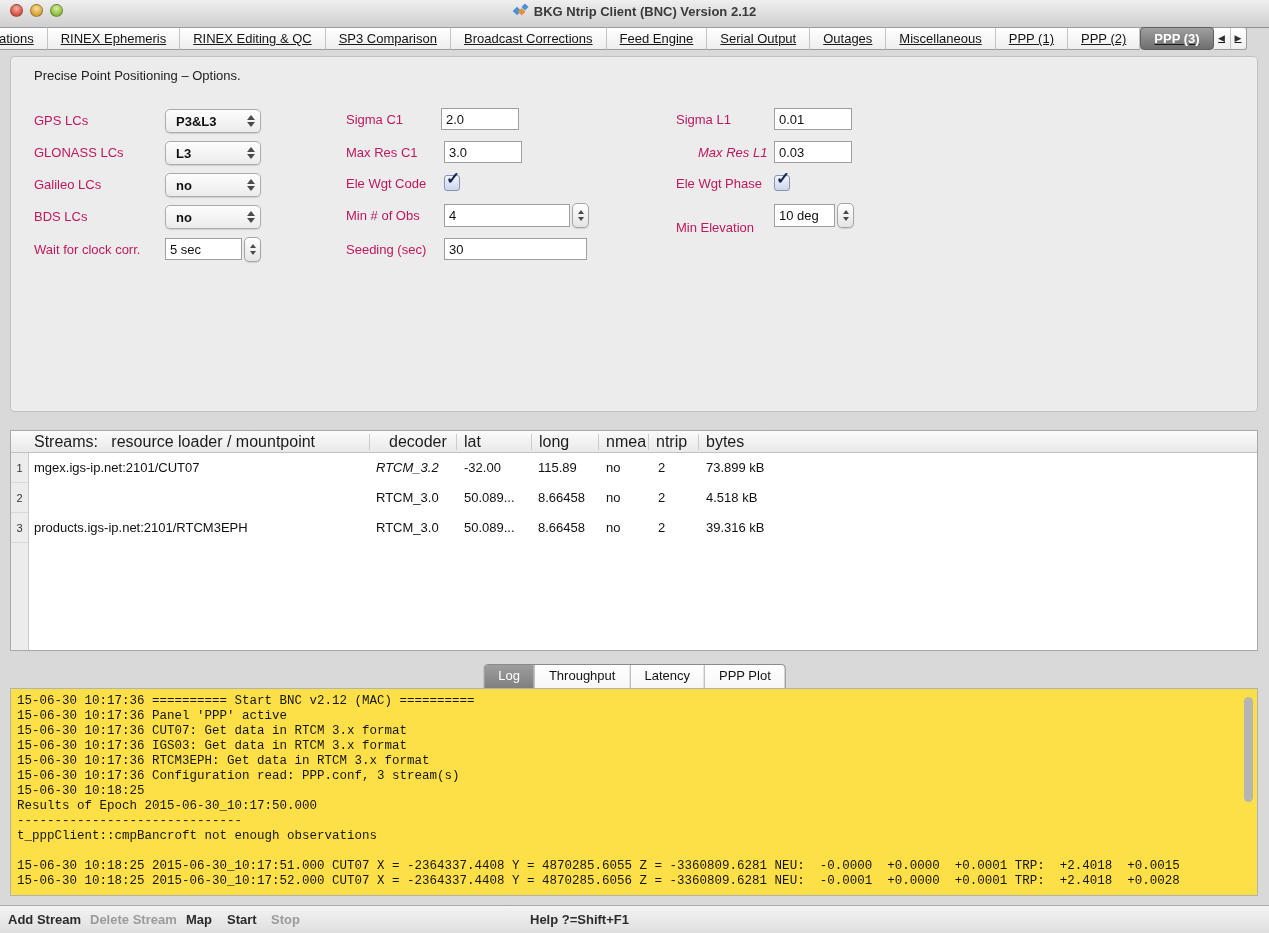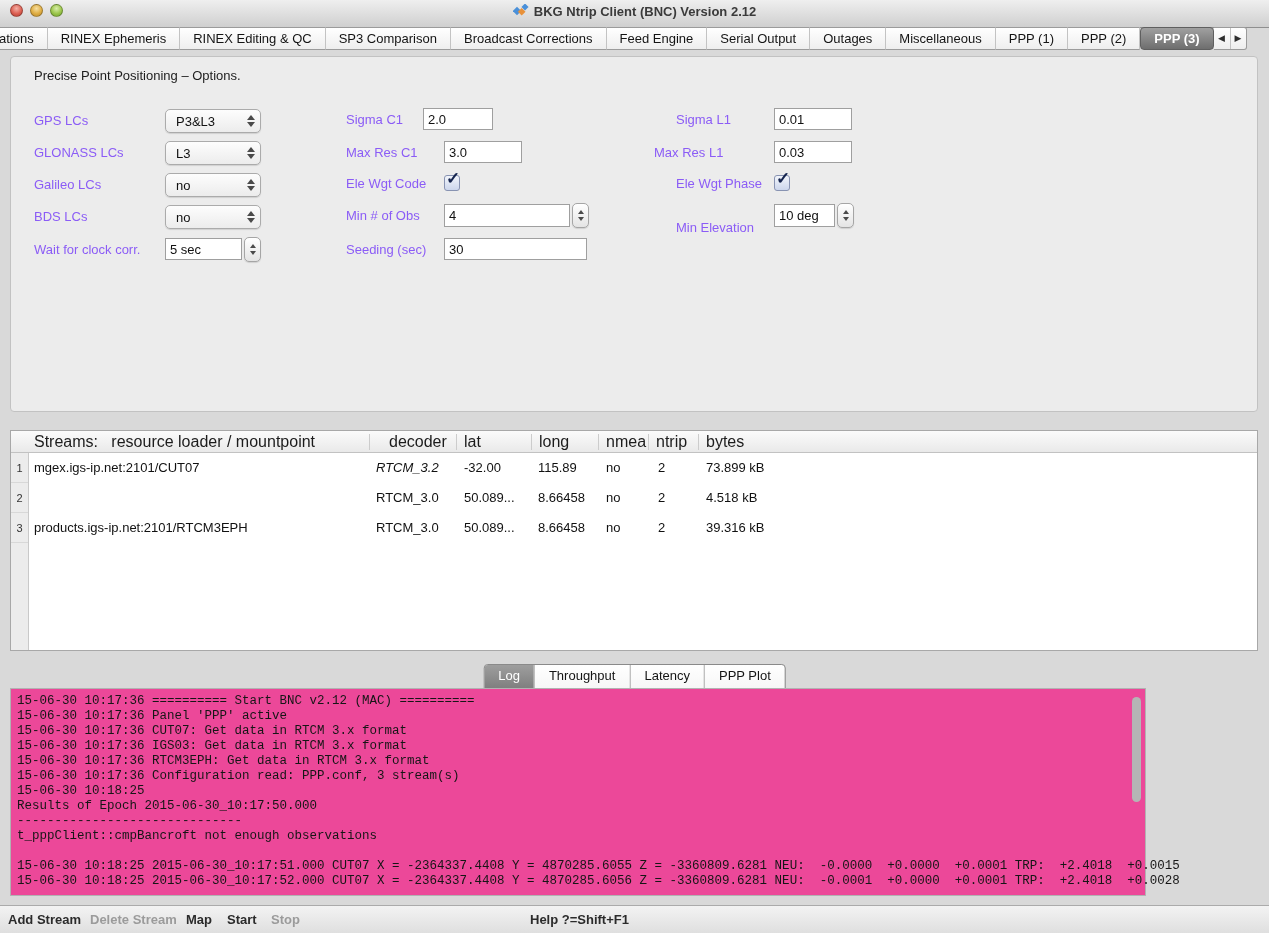--- a/index.html
+++ b/index.html
@@ -25,21 +25,21 @@
   .light.green  { background:radial-gradient(circle at 50% 32%, #d8eda9, #9cc64c 55%, #6f9e2b); }
   .title-wrap {
     position:absolute; top:0; left:0; width:100%; height:22px;
     display:flex; align-items:center; justify-content:center; gap:5px;
   }
   .title-text { font-size:13px; font-weight:bold; color:#3a3a3a; }
 
   
   .tabbar {
     position:absolute; top:27px; left:0; width:1023px; height:23px;
-    display:flex; align-items:stretch;
+    display:flex; align-items:stretch;text-decoration:underline;
   }
   .tab {
     background:linear-gradient(#ffffff,#eeeeee);
     border-top:1px solid #9b9b9b; border-bottom:1px solid #9b9b9b;
     border-right:1px solid #c3c3c3;
     padding:0 13px; line-height:21px; font-size:13px; color:#141414;
     white-space:nowrap;
   }
   .tab.first { margin-left:-14px; }
   .tab.selected {
@@ -54,30 +54,30 @@
   }
   .tab-arrow { width:16px; line-height:21px; text-align:center; font-size:9px; color:#2e2e2e; }
   .tab-arrow + .tab-arrow { border-left:1px solid #c3c3c3; }
 
   
   .panel {
     position:absolute; left:10px; top:56px; width:1248px; height:356px;
     background:#ececec; border:1px solid #c2c2c2; border-radius:4px;
   }
   .panel-heading { position:absolute; left:23px; top:11px; font-size:13px; color:#1c1c1c; }
-  .flabel { position:absolute; font-size:13px; line-height:24px; color:#8b5cf6; white-space:nowrap; }
+  .flabel { position:absolute; font-size:13px; line-height:24px; color:#be185d; white-space:nowrap; }
 
   .popup {
     position:absolute; width:96px; height:24px;
     background:linear-gradient(#fdfdfd,#ececec);
     border:1px solid #ababab; border-radius:5px;
     box-shadow:0 1px 1px rgba(0,0,0,.12);
     display:flex; align-items:center;
   }
-  .popup .popup-label { flex:1; padding-left:10px; font-size:13px; font-weight:normal; color:#111; }
+  .popup .popup-label { flex:1; padding-left:10px; font-size:13px; font-weight:bold; color:#111; }
   .arrows { width:16px; display:flex; flex-direction:column; align-items:center; gap:2px; padding-right:2px; }
   .tri-up    { width:0; height:0; border-left:4px solid transparent; border-right:4px solid transparent; border-bottom:5px solid #4a4a4a; }
   .tri-down  { width:0; height:0; border-left:4px solid transparent; border-right:4px solid transparent; border-top:5px solid #4a4a4a; }
 
   .tfield {
     position:absolute; height:22px; border:1px solid #9f9f9f; background:#ffffff;
     font-family:"Liberation Sans", sans-serif; font-size:13px; padding:0 4px; color:#111;
   }
   .stepper {
     position:absolute; width:17px; height:25px;
@@ -131,22 +131,22 @@
   .vtab {
     padding:0 14px; font-size:13px; line-height:21px; color:#141414; white-space:nowrap;
   }
   .vtab + .vtab { border-left:1px solid #ababab; }
   .vtab.selected {
     background:linear-gradient(#9e9e9e,#6f6f6f); color:#ffffff; border-left:none;
   }
 
   
   .logarea {
-    position:absolute; left:10px; top:688px; width:1136px; height:208px;
-    background:#ec4899; border:1px solid #b2b2b2;
+    position:absolute; left:10px; top:688px; width:1248px; height:208px;
+    background:#fde047; border:1px solid #b2b2b2;
   }
   .logtext {
     position:absolute; left:6px; top:5px; width:1230px; height:196px;
     font-family:"Liberation Mono","DejaVu Sans Mono", monospace;
     font-size:12.5px; line-height:15px; white-space:pre; overflow:hidden; color:#161616;
   }
   .scroll-thumb {
     position:absolute; right:4px; top:8px; width:9px; height:105px;
     background:#b5b5b5; border-radius:5px;
   }
@@ -241,34 +241,34 @@
       <span class="tri-up"></span>
       <span class="tri-down"></span>
     </div>
 
   <div class="flabel" style="left:335px; top:51px;">Sigma C1</div>
   <div class="flabel" style="left:335px; top:84px;">Max Res C1</div>
   <div class="flabel" style="left:335px; top:115px;">Ele Wgt Code</div>
   <div class="flabel" style="left:335px; top:147px;">Min # of Obs</div>
   <div class="flabel" style="left:335px; top:181px;">Seeding (sec)</div>
 
-  <input class="tfield" style="left: 412px; top: 51px; width: 70px;" value="2.0">
+  <input class="tfield" style="left: 430px; top: 51px; width: 78px;" value="2.0">
   <input class="tfield" style="left: 433px; top: 84px; width: 78px;" value="3.0">
   <div class="checkbox" style="left:433px; top:118px;">
     <span class="check-glyph">✓</span>
   </div>
   <input class="tfield" style="left: 433px; top: 147px; width: 126px; height: 23px;" value="4">
   <div class="stepper" style="left:561px; top:146px;">
       <span class="tri-up"></span>
       <span class="tri-down"></span>
     </div>
   <input class="tfield" style="left: 433px; top: 181px; width: 143px;" value="30">
 
   <div class="flabel" style="left:665px; top:51px;">Sigma L1</div>
-  <div class="flabel" style="left:643px; top:84px;">Max Res L1</div>
+  <div class="flabel" style="left:687px; top:84px;font-style:italic;">Max Res L1</div>
   <div class="flabel" style="left:665px; top:115px;">Ele Wgt Phase</div>
   <div class="flabel" style="left:665px; top:147px;margin-top:12px;">Min Elevation</div>
 
   <input class="tfield" style="left: 763px; top: 51px; width: 78px;" value="0.01">
   <input class="tfield" style="left: 763px; top: 84px; width: 78px;" value="0.03">
   <div class="checkbox" style="left:763px; top:118px;">
     <span class="check-glyph">✓</span>
   </div>
   <input class="tfield" style="left: 763px; top: 147px; width: 61px; height: 23px;" value="10 deg">
   <div class="stepper" style="left:826px; top:146px;">

